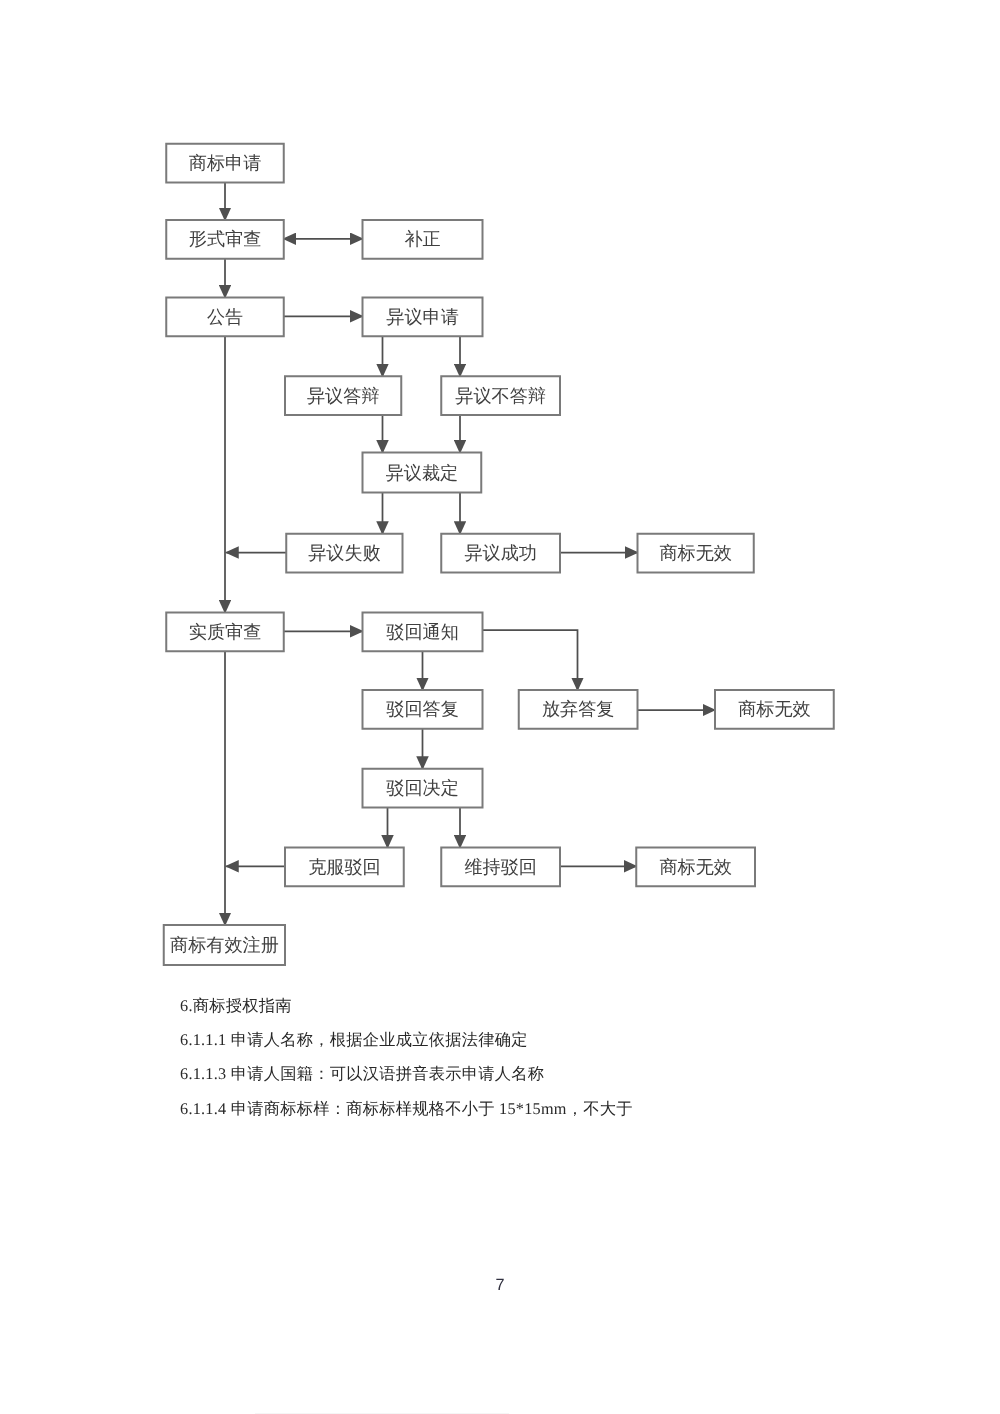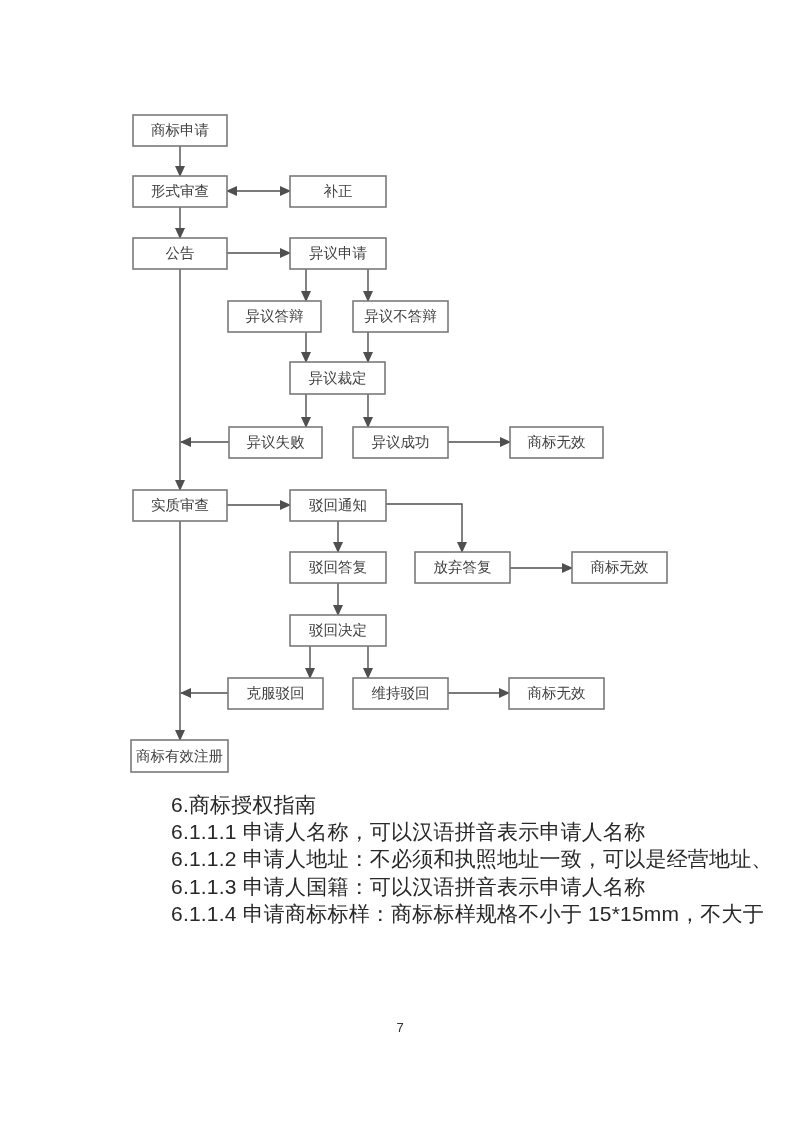--- a/index.html
+++ b/index.html
@@ -13,26 +13,26 @@
   }
   .flowchart-svg { position:absolute; left:0; top:0; }
   .flow-node text {
     font-size:14.5px;
     text-anchor:middle;
     dominant-baseline:middle;
     font-family:"Liberation Sans", sans-serif;
   }
   .doc-text {
     position:absolute;
-    left:124px; top:791px;
+    left:97px; top:791px;
     width:600px;
-    font-size:21px;
+    font-size:13px;
     line-height:27.2px;
     color:#282828;
-    font-family:Liberation Sans, sans-serif;
+    font-family:Liberation Serif, serif;
     letter-spacing:0.2px;
   }
   .doc-line { white-space:nowrap; height:27.2px; }
   .doc-line.indent { padding-left:47px; }
   .page-num {
     position:absolute;
     top:1020px; left:0; width:100%;
     text-align:center;
     font-size:13px;
     color:#30303f;
@@ -158,21 +158,20 @@
         </g>
         <g class="flow-node">
           <rect x="131" y="740" width="97" height="32" fill="#ffffff" stroke="#7a7a7a" stroke-width="1.6"></rect>
           <text x="179.5" y="757" fill="#3f3f3f">商标有效注册</text>
         </g>
       </g>
   </svg>
 
   <div class="doc-text">
       <div class="doc-line indent">6.商标授权指南</div>
-      <div class="doc-line indent">6.1.1.1 申请人名称，可以汉语拼音表示申请人名称</div>
-      <div class="doc-line indent">6.1.1.2 申请人地址：不必须和执照地址一致，可以是经营地址、</div>
+      <div class="doc-line indent">6.1.1.1 申请人名称，根据企业成立依据法律确定</div>
       <div class="doc-line indent">6.1.1.3 申请人国籍：可以汉语拼音表示申请人名称</div>
       <div class="doc-line indent">6.1.1.4 申请商标标样：商标标样规格不小于 15*15mm，不大于</div>
     </div>
 
   <div class="page-num">7</div>
 
 </div>
 
 </body></html>

